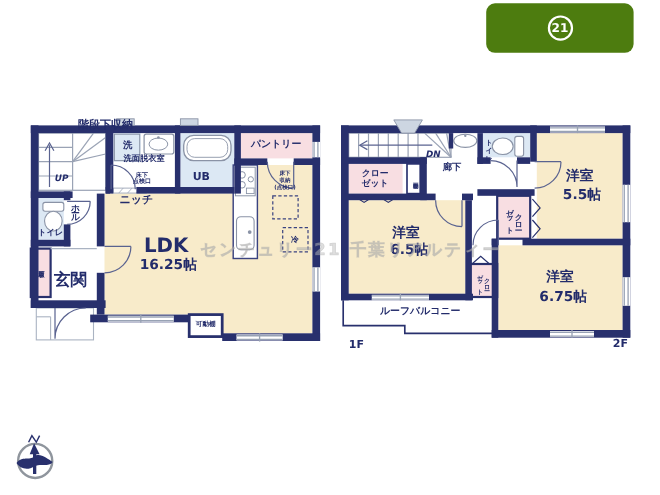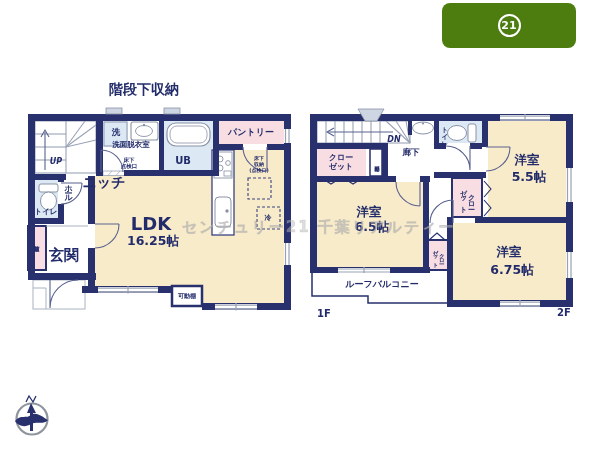--- a/index.html
+++ b/index.html
@@ -273,33 +273,33 @@
   <path d="M312,273 L312,296 L368,296 L368,303 L450,303 L450,273" fill="none" stroke="#28306d" stroke-width="1.5"></path>
 
   <g>
     <circle cx="32" cy="419" r="15.5" fill="none" stroke="#8f959d" stroke-width="2.2"></circle>
     <path d="M26,402 L29,396 L33,402 L36,396" fill="none" stroke="#28306d" stroke-width="1.3"></path>
     <path d="M31,403 L27,413 L30,413 L30,431 L33,431 L33,413 L36,413 Z" fill="#28306d"></path>
     <path d="M15,421 C20,414 27,419 31,415 C36,411 43,417 48,420 C44,425 37,421 31,424 C25,428 18,426 15,421 Z" fill="#28306d"></path>
   </g>
 </svg>
 
-<div class="lbl" style="left:96px;top:89px;font-size:14px;margin-left:48px;">階段下収納</div>
+<div class="lbl" style="left:96px;top:114px;font-size:10px;">階段下収納</div>
 <div class="lbl ital" style="left:56px;top:162px;font-size:8px;">UP</div>
 <div class="lbl vert" style="left:68px;top:189px;font-size:8px;">ホール</div>
 <div class="lbl" style="left:46px;top:212px;font-size:7.5px;">トイレ</div>
 <div class="lbl vert" style="left:37px;top:242px;font-size:5.5px;">下駄箱</div>
 <div class="lbl" style="left:64px;top:256px;font-size:15px;font-family:Liberation Serif, serif;">玄関</div>
 <div class="lbl" style="left:116px;top:133px;font-size:8.5px;">洗</div>
 <div class="lbl" style="left:131px;top:145px;font-size:7.5px;">洗面脱衣室</div>
 <div class="lbl" style="left:129px;top:163px;font-size:5.5px;">床下
 点検口</div>
 <div class="lbl" style="left:183px;top:161px;font-size:10px;">UB</div>
 <div class="lbl" style="left:251px;top:132px;font-size:9px;">パントリー</div>
-<div class="lbl" style="left:104px;top:182px;font-size:14px;">ニッチ</div>
+<div class="lbl" style="left:124px;top:182px;font-size:10px;">ニッチ</div>
 <div class="lbl" style="left:259px;top:165px;font-size:5px;">床下
 収納
 (点検口)</div>
 <div class="lbl" style="left:151px;top:224px;font-size:18px;">LDK</div>
 <div class="lbl" style="left:153px;top:241px;font-size:12.5px;">16.25帖</div>
 <div class="lbl" style="left:187px;top:296px;font-size:6px;">可動棚</div>
 <div class="lbl" style="left:268px;top:218px;font-size:7px;">冷</div>
 <div class="lbl" style="left:283px;top:314px;font-size:10px;margin-left:41px;">1F</div>
 
 <div class="lbl ital" style="left:394px;top:140px;font-size:8px;">DN</div>

